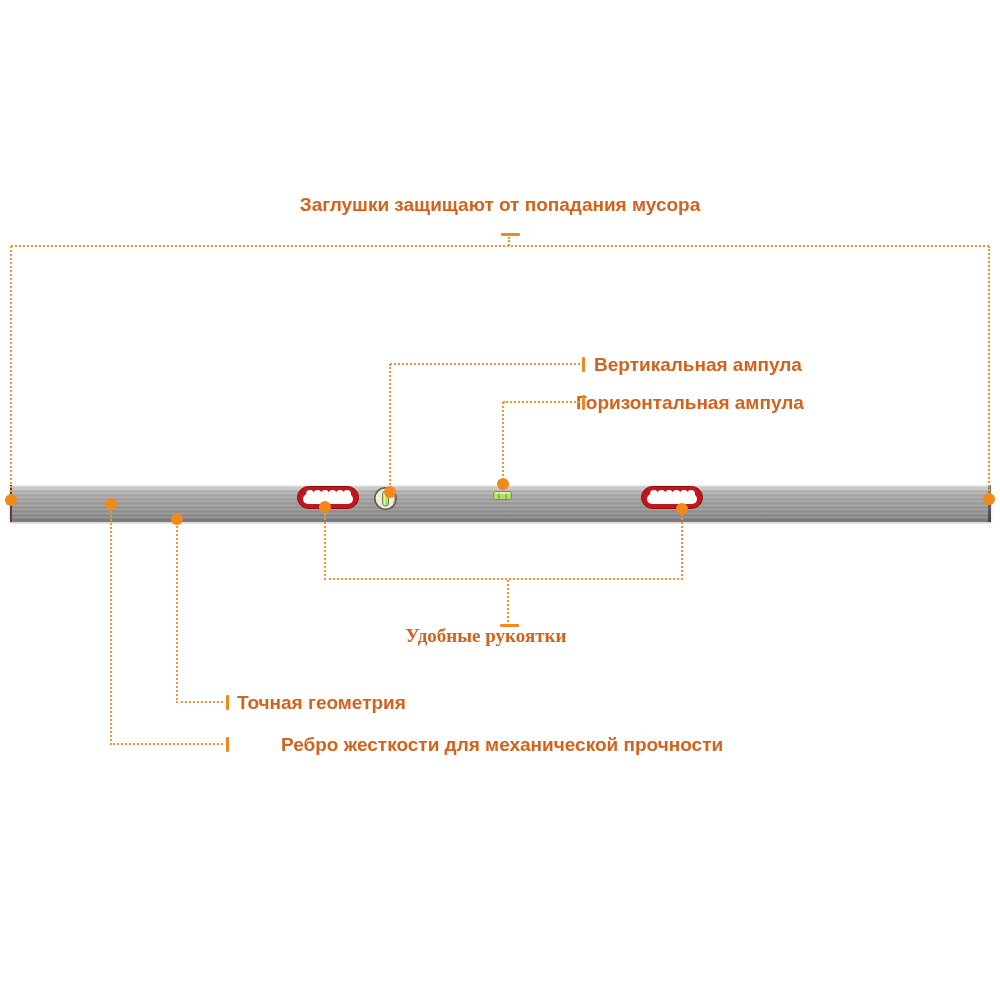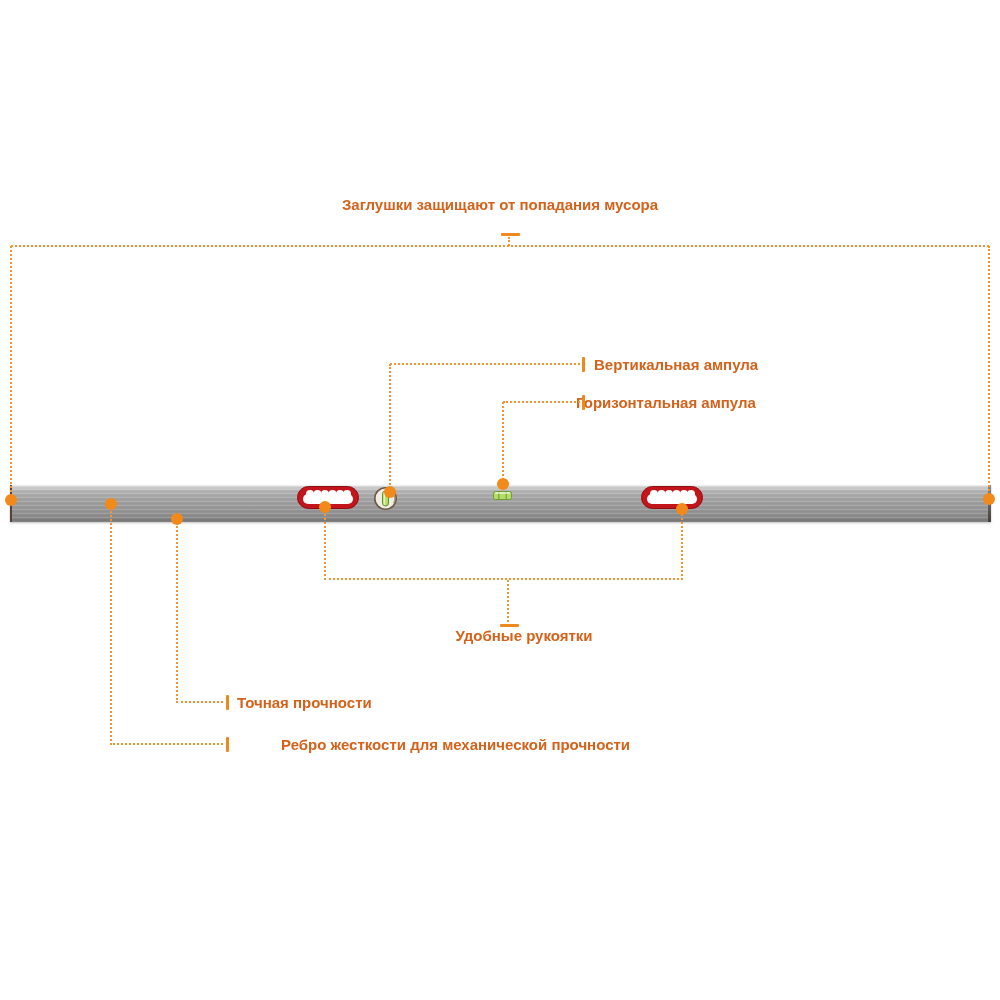--- a/index.html
+++ b/index.html
@@ -1,21 +1,21 @@
 <!DOCTYPE html>
 <html><head>
 <meta charset="utf-8">
 <style>
   html,body{margin:0;padding:0;background:#ffffff;}
   #canvas{
     position:relative;width:1000px;height:1000px;background:#ffffff;overflow:hidden;
     font-family:"Liberation Sans","DejaVu Sans",sans-serif;
   }
   .lbl{
-    position:absolute;color:#d4621b;font-size:15px;font-weight:700;
+    position:absolute;color:#d4621b;font-size:19px;font-weight:700;
     white-space:nowrap;line-height:18px;
   }
   .lbl-center{left:0;width:1000px;text-align:center;}
   
   .lh{position:absolute;height:0;border-top:2px dotted #f0952f;}
   .lv{position:absolute;width:0;border-left:2px dotted #f0952f;}
   .tick{position:absolute;height:3px;background:#ee891e;border-radius:1px;}
   .tbar{position:absolute;width:3px;height:15px;background:#ee891e;border-radius:1px;}
   .dot{position:absolute;width:12px;height:12px;border-radius:50%;background:#f18a1a;z-index:6;}
   
@@ -133,19 +133,19 @@
     <div class="dot" style="left:105px;top:498px;"></div>
     <div class="tbar" style="left:226px;top:737px;"></div>
   </div>
 
   <div class="lbl lbl-center" style="top:196px;">Заглушки защищают от попадания мусора</div>
 
   <div class="lbl" style="left:594px;top:356px;">Вертикальная ампула</div>
 
   <div class="lbl" style="left:576px;top:394px;">Горизонтальная ампула</div>
 
-  <div class="lbl" style="left:524px;top:627px;transform:translateX(-50%);">Удобные рукоятки</div>
+  <div class="lbl" style="left:486px;top:627px;transform:translateX(-50%);font-family:Liberation Serif, serif;">Удобные рукоятки</div>
 
-  <div class="lbl" style="left:237px;top:694px;">Точная прочности</div>
+  <div class="lbl" style="left:237px;top:694px;">Точная геометрия</div>
 
   <div class="lbl" style="left:237px;top:736px;margin-left:44px;">Ребро жесткости для механической прочности</div>
 
 </div>
 
 </body></html>

